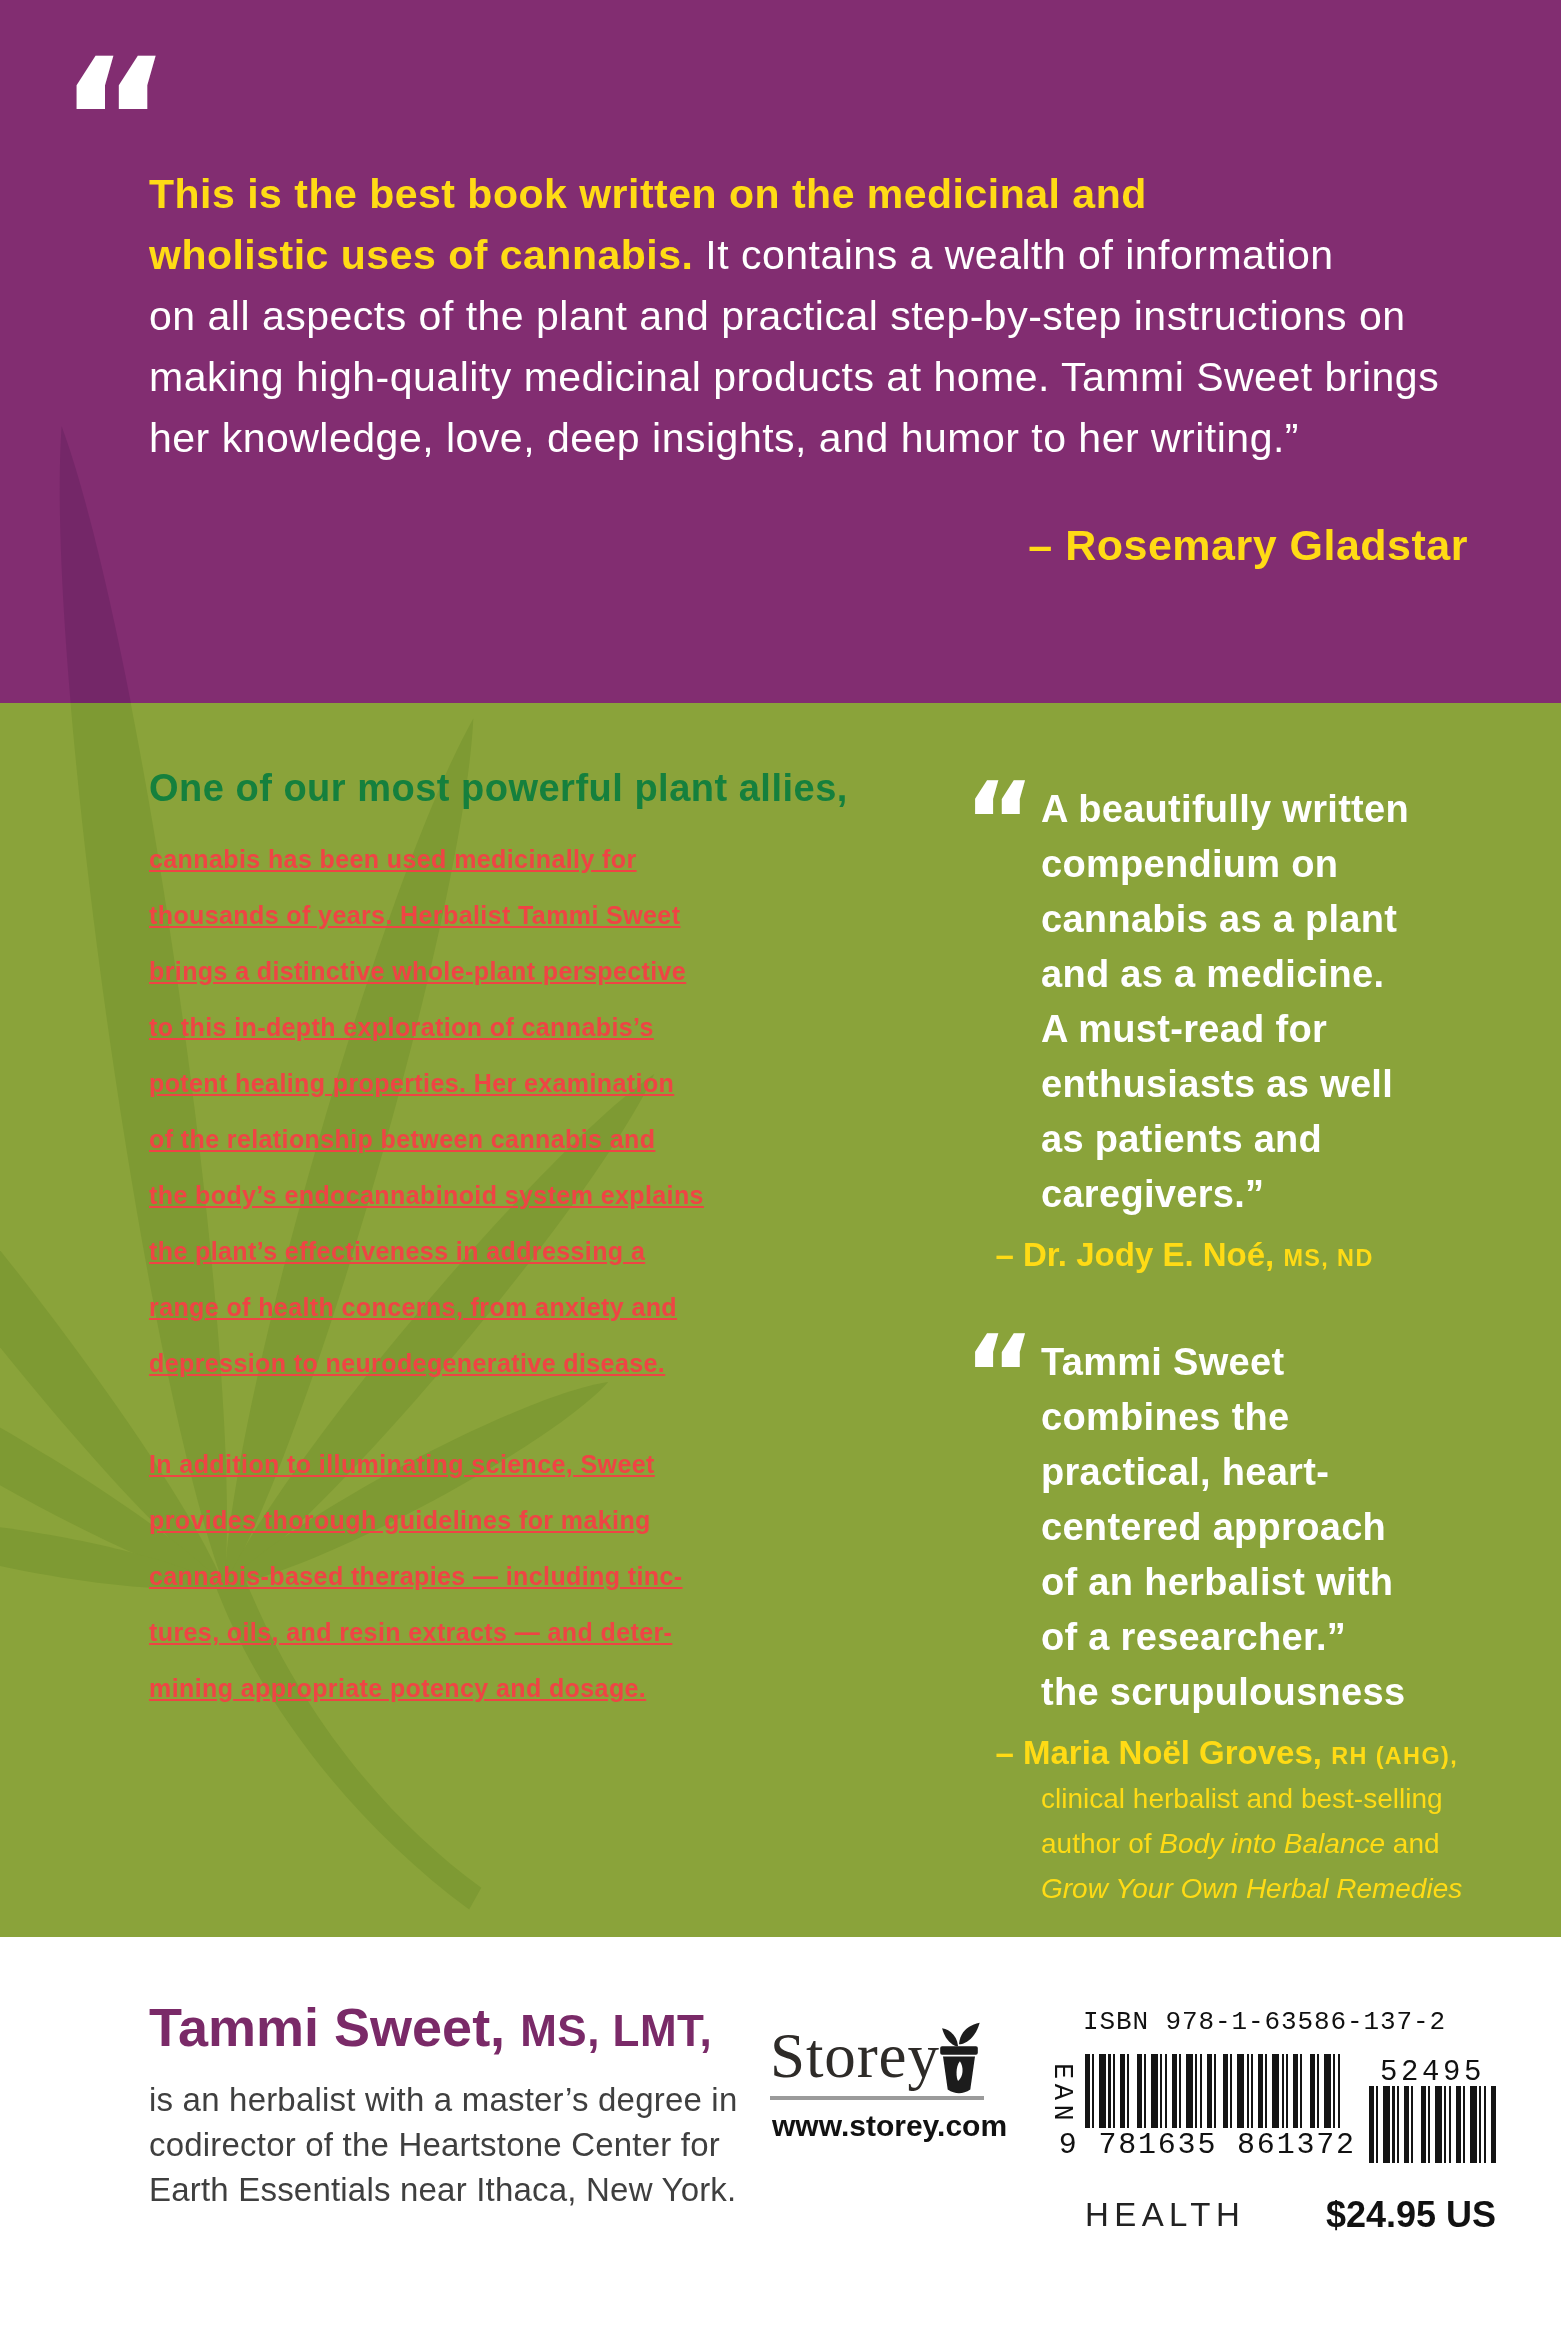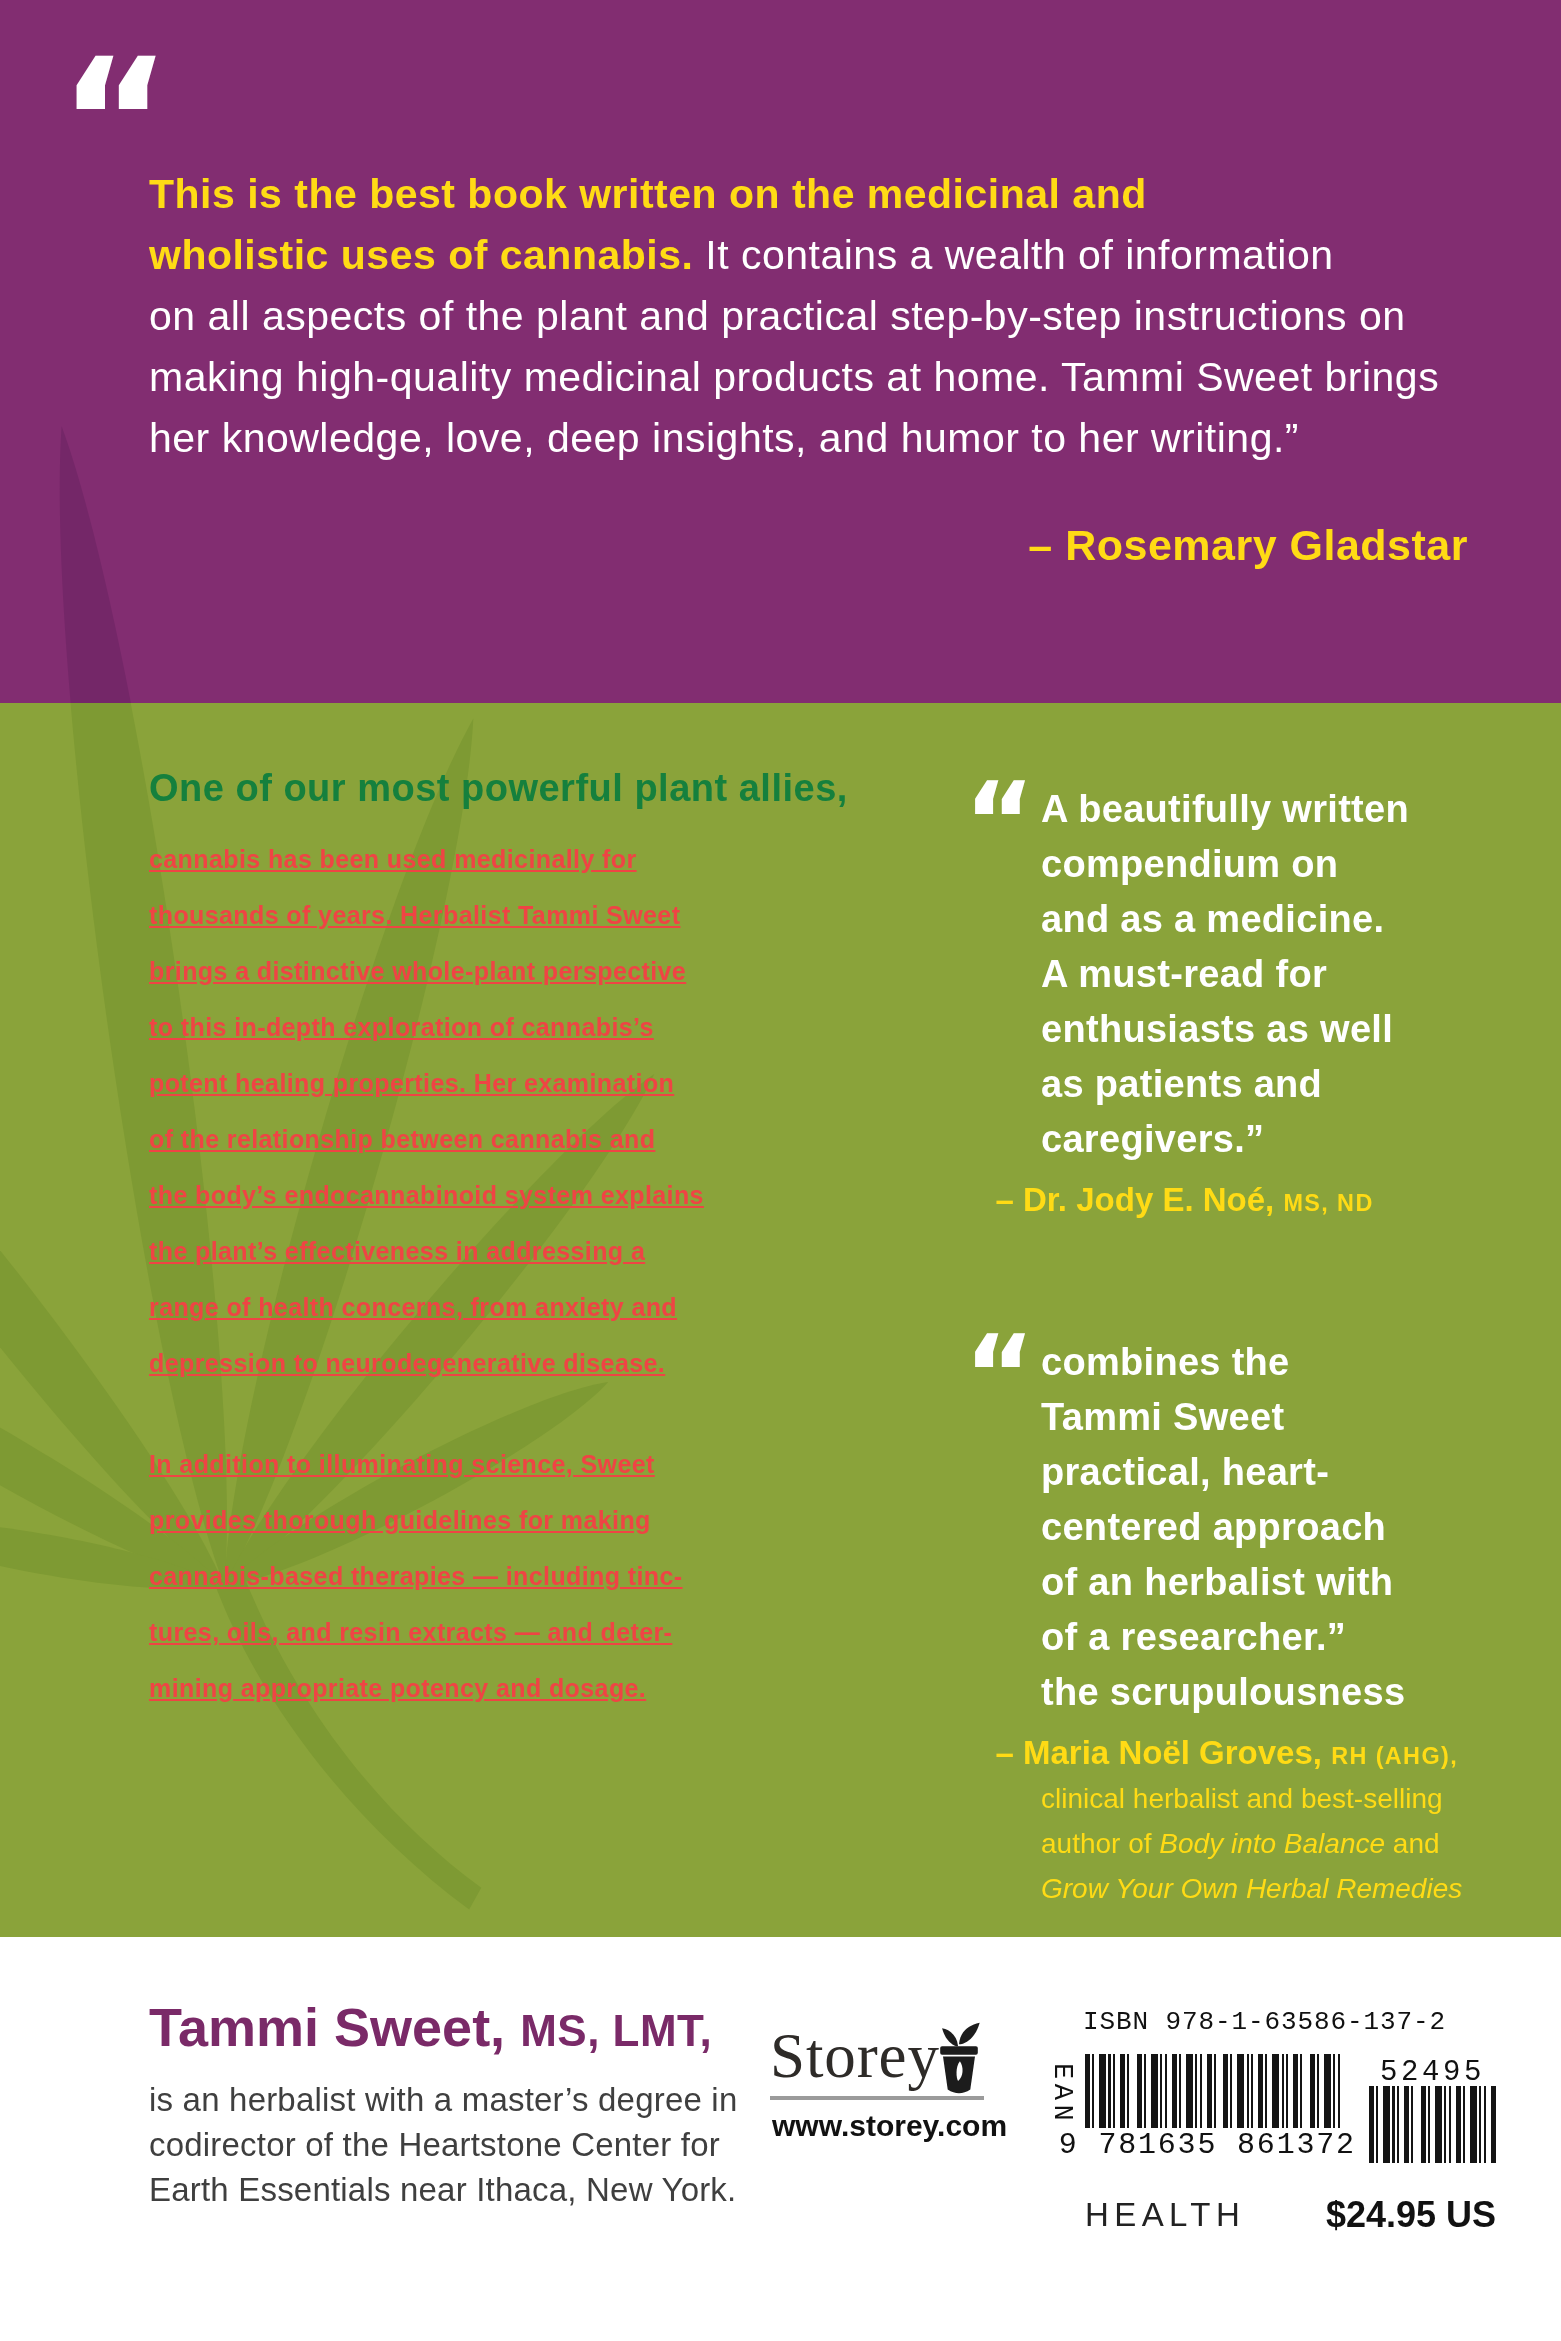--- a/index.html
+++ b/index.html
@@ -142,37 +142,38 @@
       <div class="line">cannabis-based therapies — including tinc-</div>
       <div class="line">tures, oils, and resin extracts — and deter-</div>
       <div class="line">mining appropriate potency and dosage.</div>
     </div>
 
   <div class="rq" id="rq0">
     <div class="rq-mark">“</div>
     <div class="rq-lines" id="rq0-lines">
         <div class="line">A beautifully written</div>
         <div class="line">compendium on</div>
+        <div class="line">cannabis as a plant</div>
         <div class="line">and as a medicine.</div>
         <div class="line">A must-read for</div>
         <div class="line">enthusiasts as well</div>
         <div class="line">as patients and</div>
         <div class="line">caregivers.”</div>
       </div>
     <div class="rq-attrib">
       <span>– Dr. Jody E. Noé,</span>
       <span class="rq-cred">MS, ND</span>
     </div>
   </div>
 
   <div class="rq" id="rq1">
     <div class="rq-mark">“</div>
     <div class="rq-lines" id="rq1-lines">
+        <div class="line">Tammi Sweet</div>
         <div class="line">combines the</div>
-        <div class="line">Tammi Sweet</div>
         <div class="line">practical, heart-</div>
         <div class="line">centered approach</div>
         <div class="line">of an herbalist with</div>
         <div class="line">of a researcher.”</div>
         <div class="line">the scrupulousness</div>
       </div>
     <div class="rq-attrib">
       <span>– Maria Noël Groves,</span>
       <span class="rq-cred">RH (AHG),</span>
     </div>

